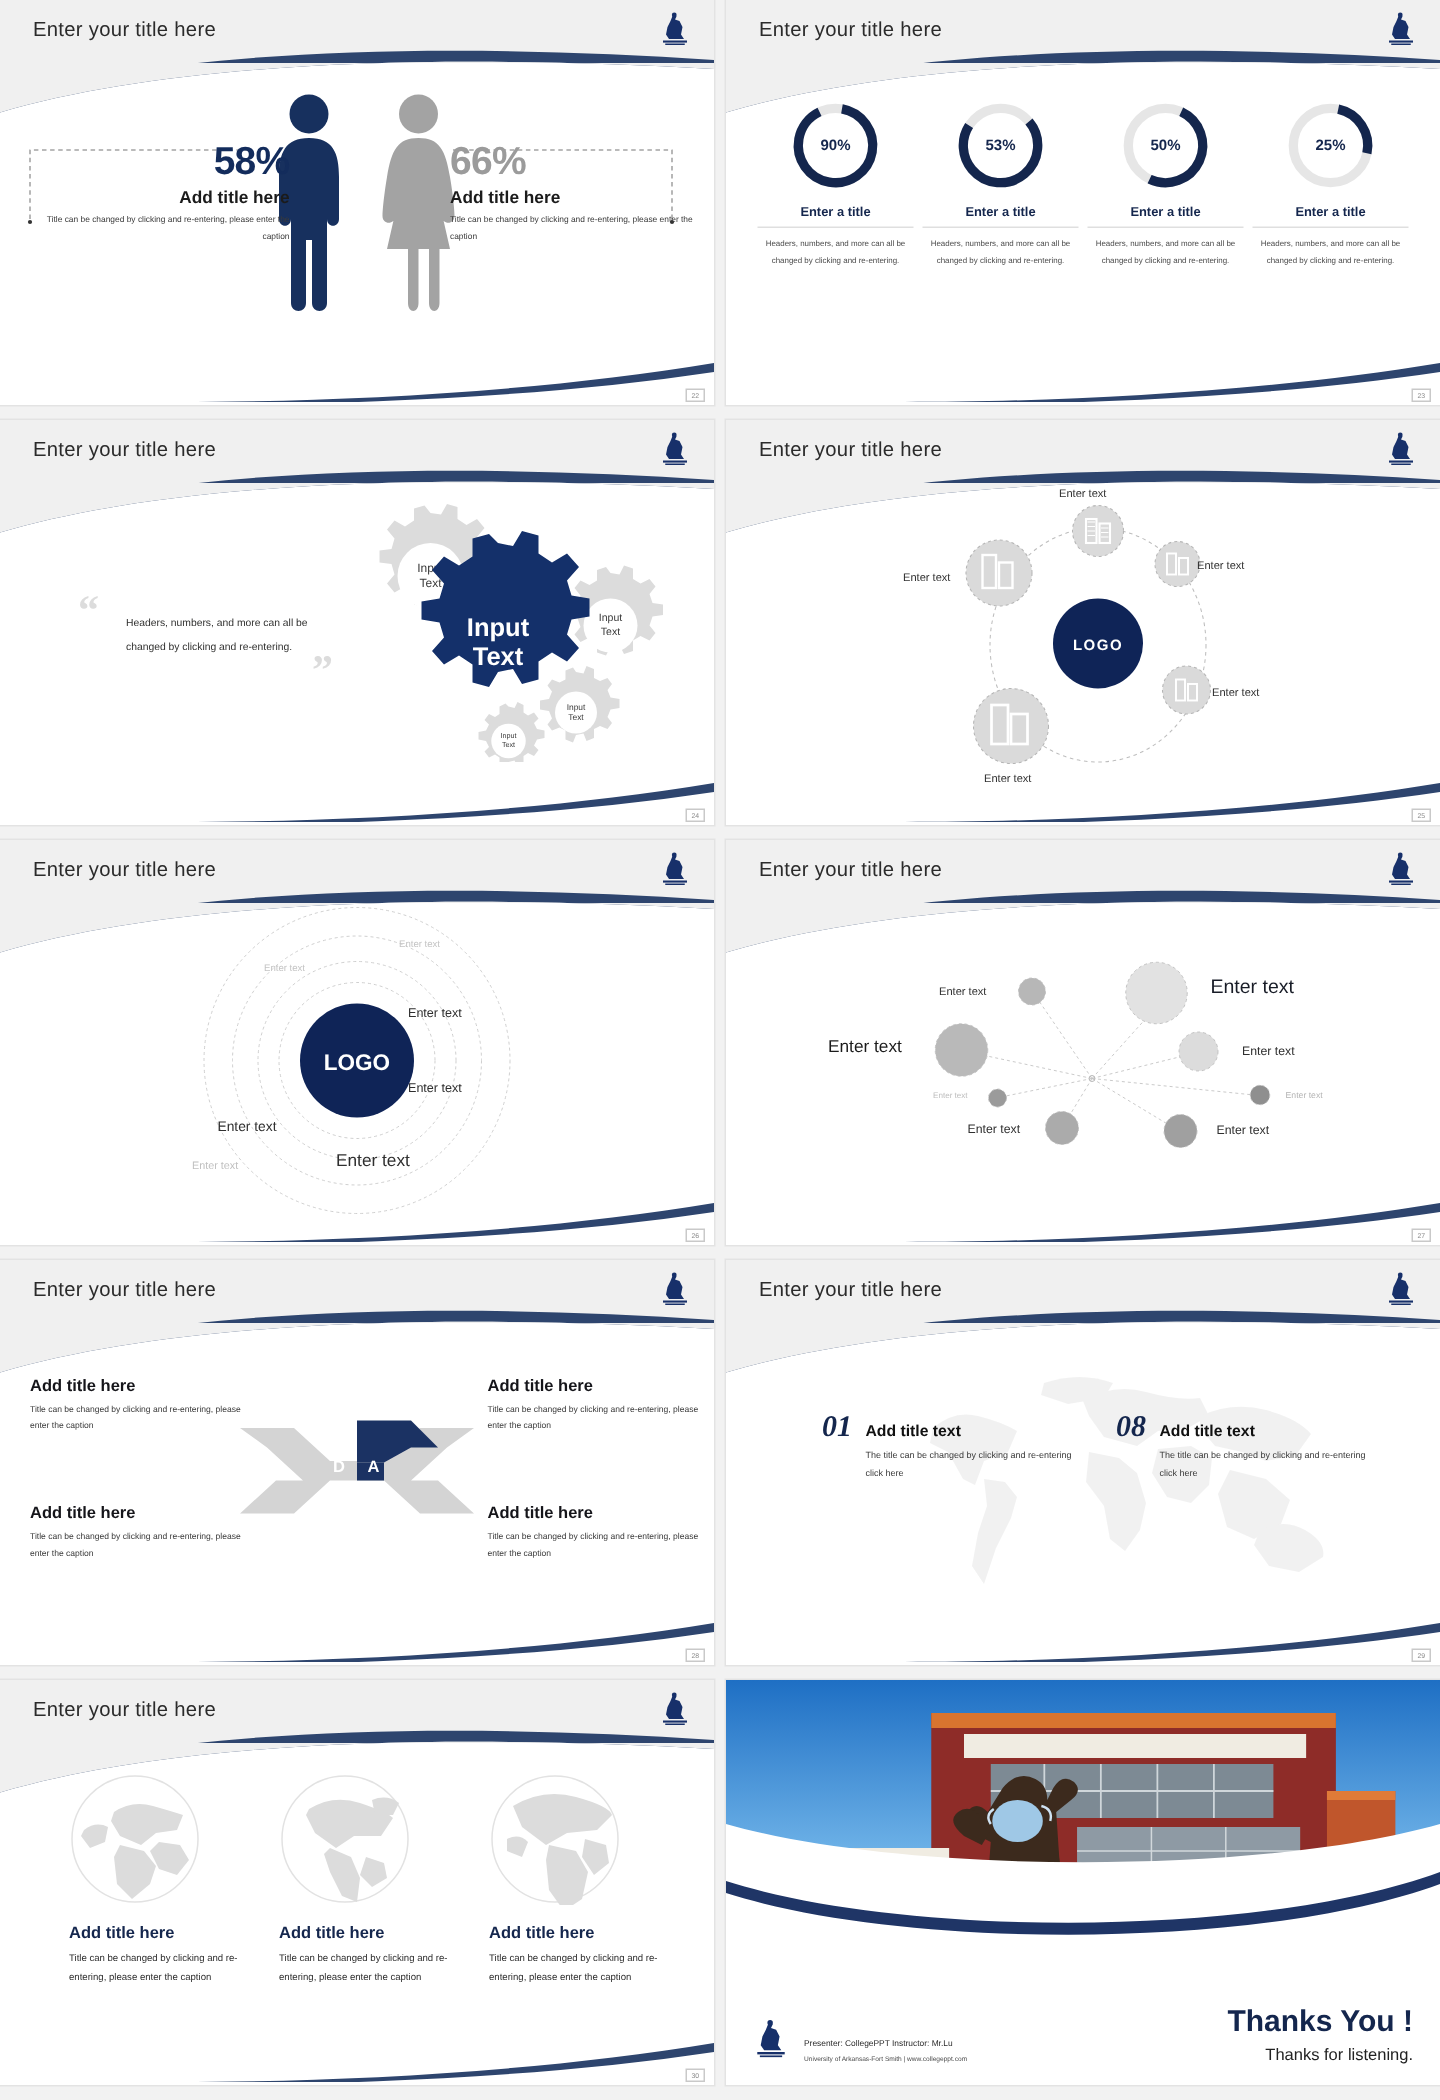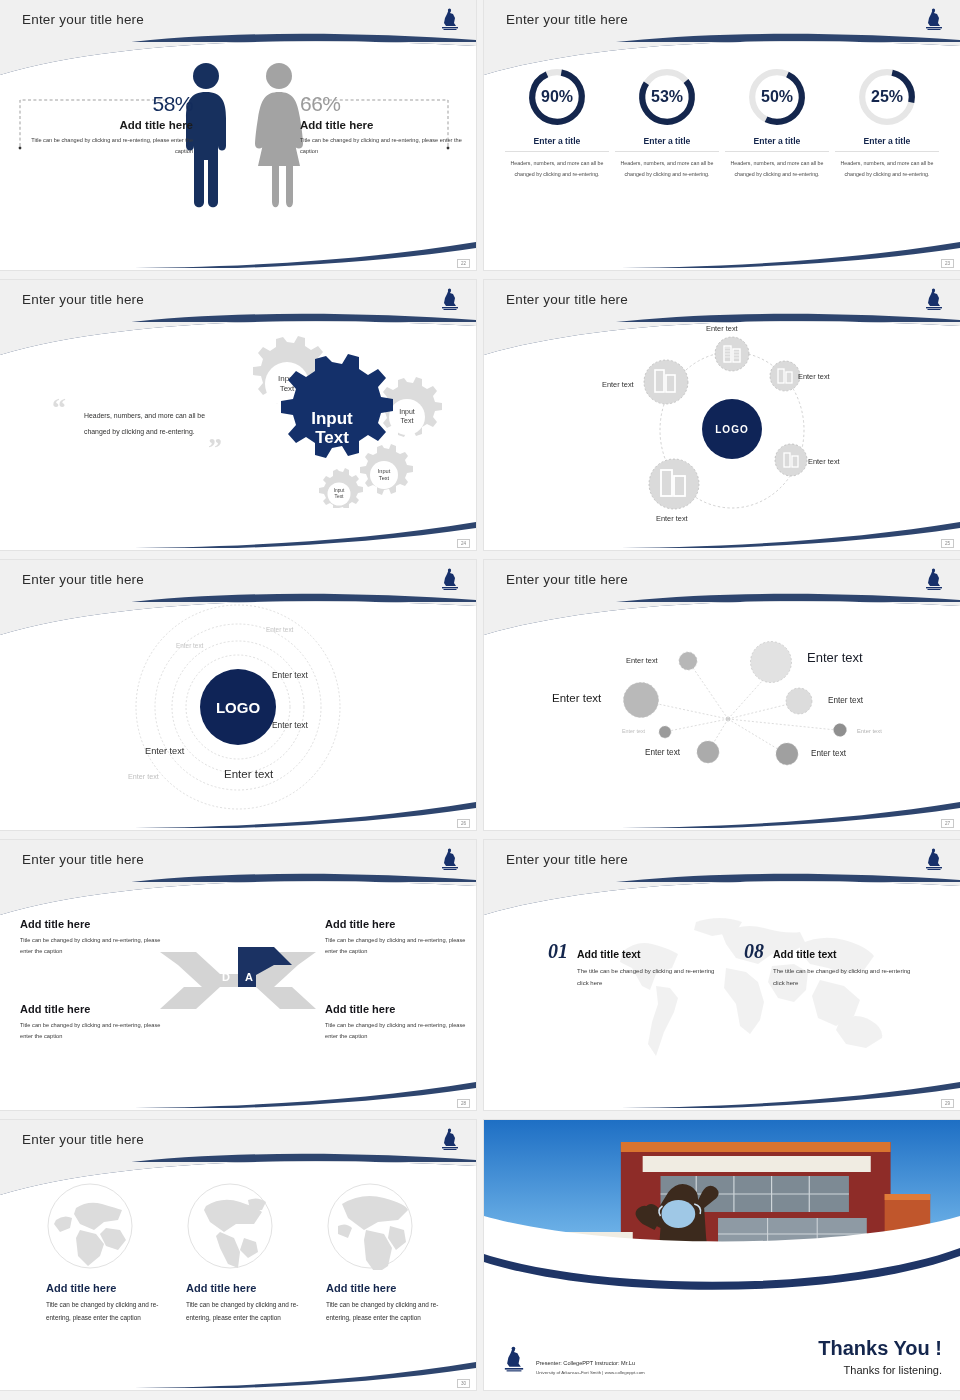--- a/index.html
+++ b/index.html
@@ -16,32 +16,32 @@
   .sweep-bot { bottom:0; height:80px; }
   .pgno { position:absolute; right:6px; bottom:2px; width:13px; height:9px; border:1px solid #c9c9c9;
           font-size:4.6px; line-height:8px; text-align:center; color:#8a8a8a; background:#fff; }
   .navy { color:#132c5c; }
   .gray { color:#9b9b9b; }
 
   
   .s1-col { position:absolute; top:92px; width:175px; }
   .s1-left { left:18px; text-align:right; }
   .s1-right { left:300px; text-align:left; }
-  .s1-pct { font-size:21px; font-weight:normal; letter-spacing:-.5px; }
+  .s1-pct { font-size:26px; font-weight:bold; letter-spacing:-.5px; }
   .s1-h { font-size:11.5px; font-weight:bold; color:#1b1b1b; margin-top:3px; }
   .s1-p { font-size:5.6px; color:#3a3a3a; line-height:1.9; margin-top:4px; }
   .dash-l { position:absolute; top:98px; width:150px; height:52px; }
   .fig { position:absolute; top:60px; }
 
   
   .donuts { position:absolute; top:66px; left:18px; right:18px; display:flex; justify-content:space-around; }
   .donut-col { width:104px; text-align:center; }
   .donut-wrap { position:relative; width:62px; height:62px; margin:0 auto; }
   .donut-val { position:absolute; inset:0; display:flex; align-items:center; justify-content:center;
-               font-size:16px; font-weight:bold; color:#14264d; }
+               font-size:10px; font-weight:bold; color:#14264d; }
   .donut-t { font-size:8.6px; font-weight:bold; color:#14264d; margin-top:8px; padding-bottom:5px;
              border-bottom:1px solid #dfdfdf; }
   .donut-p { font-size:5.3px; color:#4a4a4a; line-height:2.05; margin-top:6px; }
 
   
   .quote-mark { position:absolute; font-family:"Liberation Serif", serif; font-size:28px; color:#dcdcdc; font-weight:bold; }
   .s3-txt { position:absolute; left:84px; top:128px; width:130px; font-size:6.9px; color:#30302f; line-height:2.25; }
 
   
   .lbl { position:absolute; font-size:7.4px; color:#2f2f2f; white-space:nowrap; }

